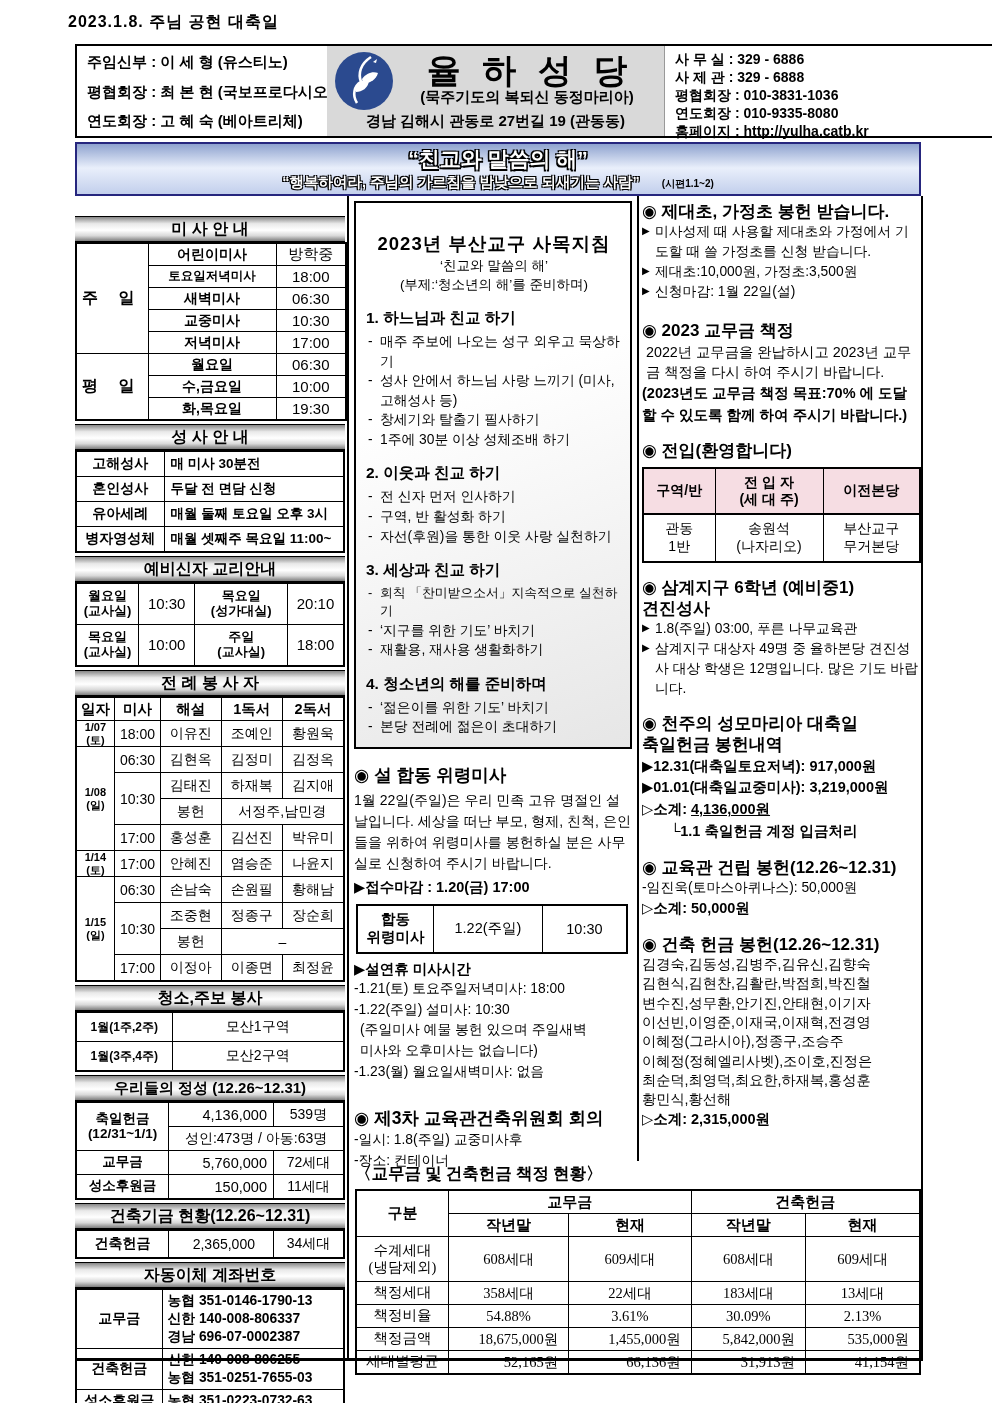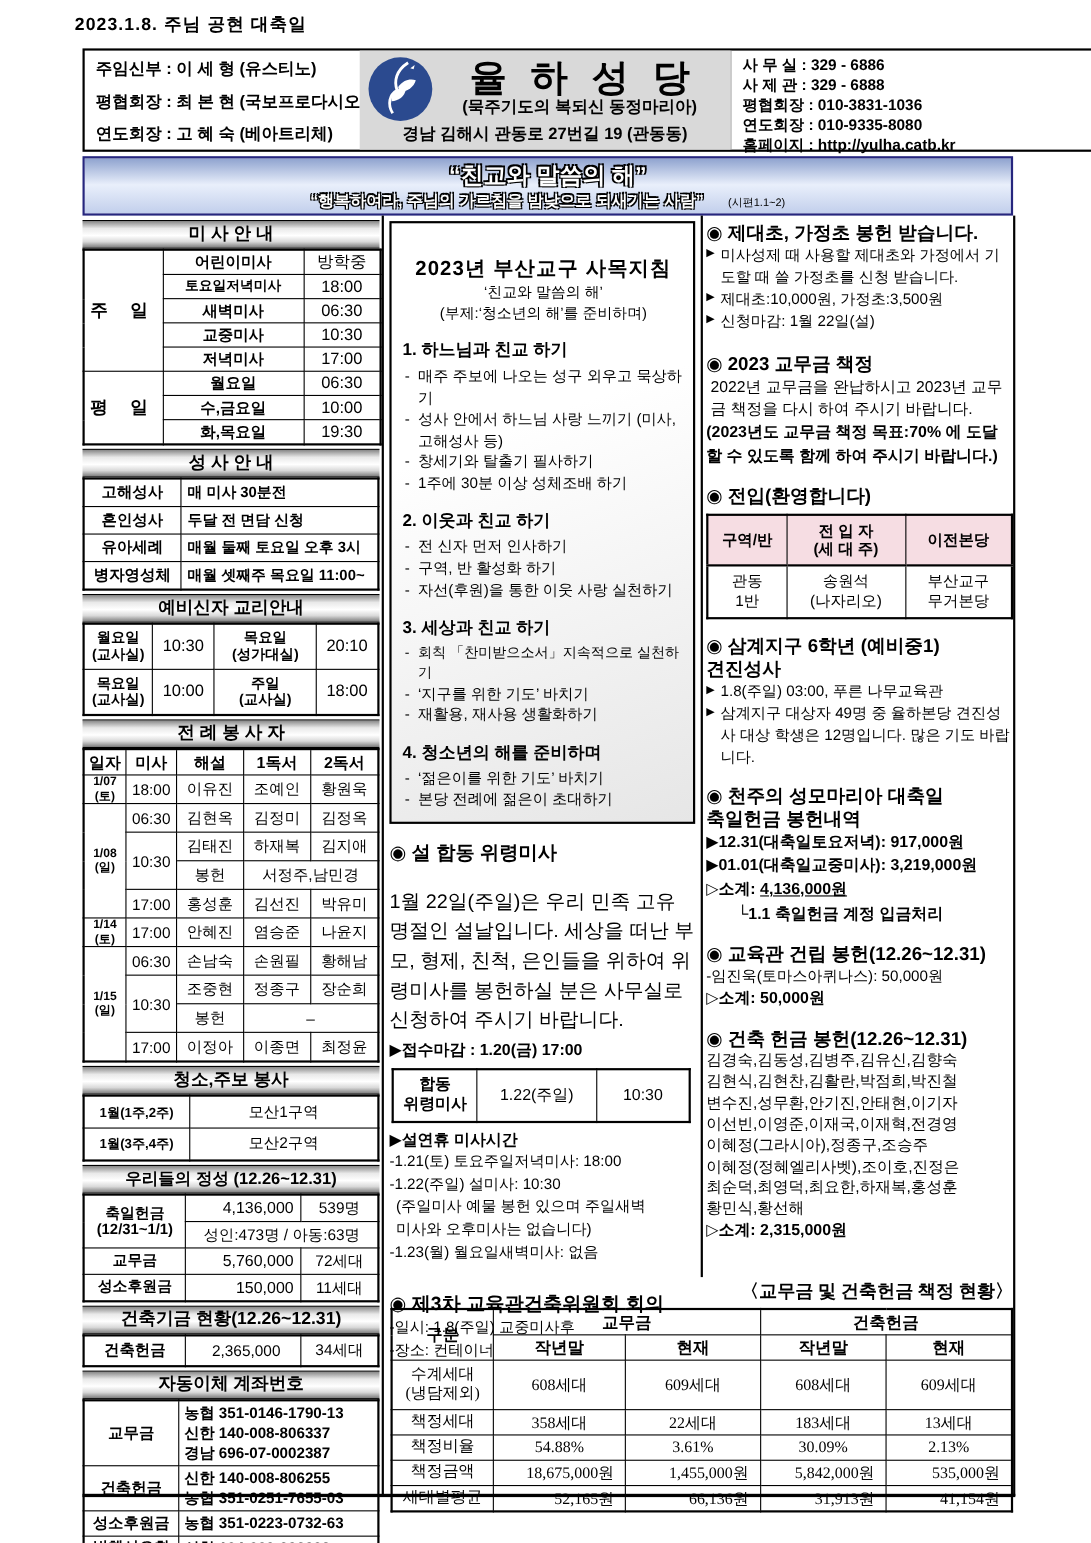--- a/index.html
+++ b/index.html
@@ -27,21 +27,21 @@
   #header-right{width:259px;padding:5px 4px 4px 10px;box-sizing:border-box;display:flex;flex-direction:column;justify-content:space-between;border-left:1px solid #999;}
   #header-right .hrow{font-size:14px;font-weight:bold;white-space:nowrap;}
 
   
   #banner{left:75px;top:142px;width:846px;height:54px;border:2.5px solid #26267e;box-sizing:border-box;
     background:linear-gradient(180deg,#8fa3cf 0%,#e9effb 48%,#c2cfec 100%);text-align:center;}
   #banner-title{font-size:21px;font-weight:bold;color:#fff;margin-top:1px;
     text-shadow:-1.5px -1.5px 0 #000,1.5px -1.5px 0 #000,-1.5px 1.5px 0 #000,1.5px 1.5px 0 #000;}
   #banner-sub{font-size:14.5px;font-weight:bold;color:#fff;
     text-shadow:-1.2px -1.2px 0 #000,1.2px -1.2px 0 #000,-1.2px 1.2px 0 #000,1.2px 1.2px 0 #000;}
-  #banner-sub .ref{font-size:10px;color:#000;text-shadow:none;font-weight:normal;padding-left:18px;}
+  #banner-sub .ref{font-size:10px;color:#000;text-shadow:none;font-weight:bold;padding-left:18px;}
 
   
   #leftcol{left:75px;top:200px;width:270px;}
   #midcol{left:354px;top:201px;width:278px;}
   #rightcol{left:642px;top:201px;width:279px;}
 
   
   .secbar{height:24px;line-height:24px;text-align:center;font-weight:bold;font-size:16px;
     background:linear-gradient(180deg,#878787 0%,#e9e9e9 28%,#ffffff 55%,#d9d9d9 78%,#7d7d7d 100%);
     border-top:1px solid #000;border-bottom:1px solid #000;margin-top:3px;}
@@ -76,42 +76,42 @@
   
   #pastoral-box{border:2px solid #000;background:linear-gradient(160deg,#ffffff 35%,#e6e6e6 100%);
     padding:8px 8px 10px 10px;box-sizing:border-box;min-height:540px;}
   #pastoral-box .ptitle{text-align:center;font-size:18.5px;font-weight:bold;letter-spacing:1px;margin-top:20px;}
   #pastoral-box .psub{text-align:center;font-size:13.5px;margin-top:1px;}
   .psec{margin-top:14px;}
   .psec .phead{font-size:15.5px;font-weight:bold;margin-bottom:3px;}
   .pitem{position:relative;padding-left:14px;font-size:13.8px;line-height:1.42;}
   .pitem::before{content:"-";position:absolute;left:2px;}
   .msec-title{font-size:17.5px;font-weight:bold;margin-top:14px;}
-  .mbody{font-size:18px;line-height:1.5;margin-top:19px;}
+  .mbody{font-size:14px;line-height:1.5;margin-top:3px;}
   .mbold{font-weight:bold;font-size:14.5px;margin-top:4px;}
   #mem-table{border-collapse:collapse;border:2px solid #000;margin:7px 0 6px 2px;table-layout:fixed;width:272px;}
   #mem-table td{border:1px solid #000;text-align:center;font-size:14.5px;height:44px;}
   #mem-table .b{font-weight:bold;line-height:1.2;}
   .hline-item{font-size:13.8px;line-height:1.5;}
 
   
   .rtitle{font-size:17px;font-weight:bold;line-height:1.25;}
   .ritem{position:relative;padding-left:13px;font-size:13.8px;line-height:1.45;}
   .ritem::before{content:"▶";position:absolute;left:0;font-size:10px;top:2px;}
   .rplain{font-size:13.8px;line-height:1.45;}
   .rbold{font-weight:bold;font-size:14.5px;line-height:1.5;}
   .und{text-decoration:underline;}
   #movein-table{border-collapse:collapse;border:2px solid #000;width:100%;table-layout:fixed;margin-top:5px;}
   #movein-table td{border:1px solid #000;text-align:center;font-size:14px;}
   #movein-table .mhead{background:#f6dde3;font-weight:bold;height:42px;line-height:1.2;border-bottom:2px solid #000;}
   #movein-table .mcell{height:44px;line-height:1.25;} .gap14{height:14px;} .gap18{height:18px;}
 
   
   #status-area{left:355px;top:1163px;width:566px;font-family:"Liberation Serif","DejaVu Serif",serif;}
-  #status-title{font-size:16.5px;font-weight:bold;margin-bottom:4px;text-align:right;}
+  #status-title{font-size:16.5px;font-weight:bold;margin-bottom:4px;}
   #status-table{border-collapse:collapse;width:100%;table-layout:fixed;border:2px solid #000;}
   #status-table td{border:1px solid #000;text-align:center;font-size:14.5px;height:22px;padding:0 4px;}
   #status-table .sh{font-weight:bold;font-size:15px;}
   #status-table .sl{font-weight:normal;font-size:14.5px;line-height:1.2;}
   #status-table .rt{text-align:right;padding-right:10px;}
 </style>
 </head>
 <body>
 
 <div class="abs" id="date-title">2023.1.8. 주님 공현 대축일</div>
@@ -150,21 +150,21 @@
   <div id="banner-sub"><span>“행복하여라, 주님의 가르침을 밤낮으로 되새기는 사람”</span> <span class="ref">(시편1.1~2)</span></div>
 </div>
 
 <div class="vline" style="left:347px;top:196px;height:1164px;"></div>
 <div class="vline" style="left:637px;top:196px;height:965px;"></div>
 <div class="vline" style="left:921px;top:196px;height:1164px;"></div>
 <div class="hline" style="left:75px;top:1358px;width:848px;"></div>
 
 <div class="abs" id="leftcol">
 
-  <div class="secbar" style="margin-top:0;">미 사 안 내</div>
+  <div class="secbar" style="margin-top:16px;">미 사 안 내</div>
   <table class="ltab" id="mass-table">
     <colgroup>
         <col style="width:72px">
         <col style="width:128px">
         <col style="width:70px">
       </colgroup>
     <tbody>
         <tr>
       <td class="glabel" rowspan="5">주 일</td>
       <td class="mname">어린이미사</td>

